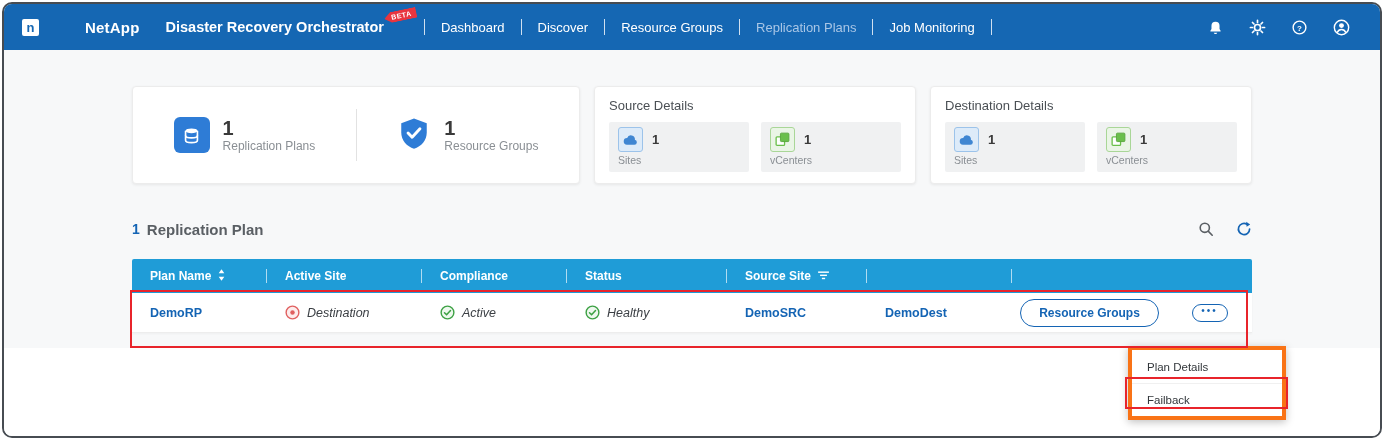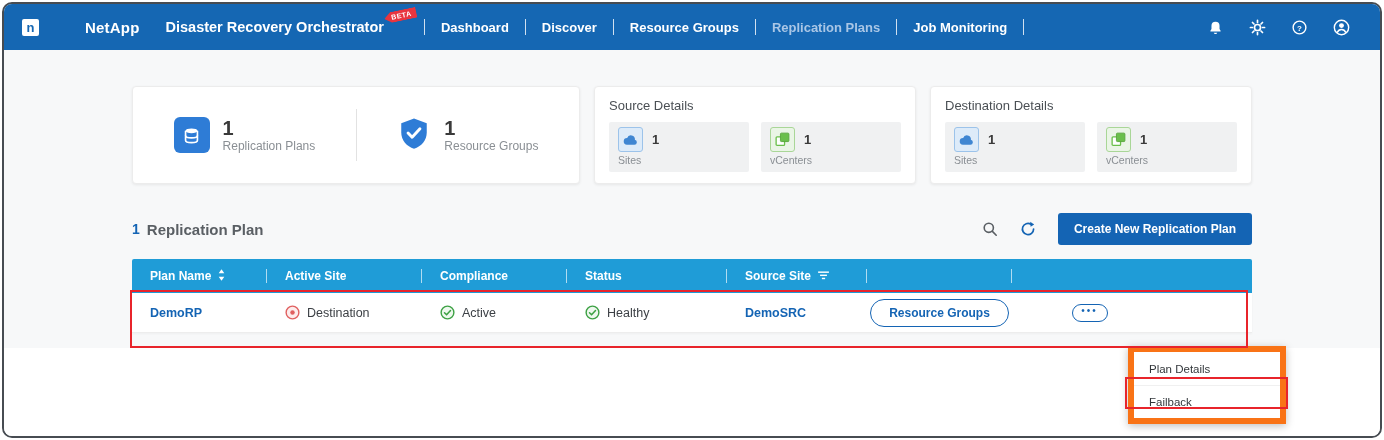--- a/index.html
+++ b/index.html
@@ -14,21 +14,21 @@
   .brand { display:flex; align-items:center; gap:7px; }
   .brand-mark { width:17px; height:17px; background:#fff; border-radius:2px; color:#1567b3;
     font-weight:bold; font-size:13px; line-height:17px; text-align:center; }
   .brand-name { font-weight:bold; font-size:15px; letter-spacing:.2px;margin-left:39px; }
   .app-title { margin-left:26px; font-size:14.5px; font-weight:600; position:relative; white-space:nowrap; }
   .beta { position:absolute; top:-9px; right:-33px; background:#e8353f; color:#fff; font-size:7px;
     font-weight:bold; padding:2px 5px 2px 7px; transform:rotate(-12deg); letter-spacing:.5px;
     clip-path:polygon(0 50%, 22% 0, 100% 0, 100% 100%, 22% 100%); }
   .nav { display:flex; align-items:center; margin-left:40px; }
   .nav-sep { width:1px; height:16px; background:rgba(255,255,255,.8); }
-  .nav-item { padding:0 16px; font-size:13px; color:#fff; cursor:pointer; white-space:nowrap;font-weight:bold; }
+  .nav-item { padding:0 16px; font-size:13px; color:#fff; cursor:pointer; white-space:nowrap; }
   .nav-item.active { color:#a9c6e6; }
   .top-icons { margin-left:auto; display:flex; align-items:center; gap:26px; }
   .top-ic { display:flex; align-items:center; cursor:pointer; }
 
   
   .main { position:relative; height:390px; z-index:1; }
   .bottom-strip { position:absolute; left:0; right:0; bottom:0; height:92px; background:#fff; z-index:0; }
   .content { position:relative; width:1120px; margin-left:128px; padding-top:36px; z-index:1; }
 
   .cards-row { display:flex; gap:14px; }
@@ -65,31 +65,31 @@
   .thead, .trow { display:grid; grid-template-columns:135px 155px 145px 160px 140px 145px 155px 85px; }
   .thead { background:#1f9cd7; height:34px; border-radius:2px 2px 0 0; }
   .th { display:flex; align-items:center; gap:7px; padding-left:18px; color:#fff; font-size:12px;
     font-weight:700; position:relative; }
   .th:not(:last-child)::after { content:''; position:absolute; right:0; top:10px; width:1px; height:14px;
     background:rgba(255,255,255,.65); }
   .trow { background:#fff; height:40px; border-bottom:1px solid #ededed; box-shadow:0 1px 2px rgba(0,0,0,.04); }
   .td { display:flex; align-items:center; padding-left:18px; font-size:12.5px; color:#3c4045; }
   .td.center { padding-left:0; justify-content:center; }
   .link { color:#1464b4; font-weight:bold; cursor:pointer; }
-  .status { display:flex; align-items:center; gap:7px; }
+  .status { display:flex; align-items:center; gap:7px;font-style:italic; }
   .pill-btn { border:1.5px solid #1464b4; color:#1464b4; background:#fff; border-radius:15px;
     padding:6px 18px; font-size:12px; font-weight:600; cursor:pointer; font-family:"Liberation Sans",sans-serif; }
   .dots-btn { border:1.5px solid #1464b4; border-radius:12px; width:36px; height:18px;
     display:flex; align-items:center; justify-content:center; cursor:pointer; background:#fff; }
   .dots-btn::before { content:'\2022\2022\2022'; color:#1464b4; font-size:10px; letter-spacing:2px;
     line-height:10px; margin-top:-3px; }
 
   
   .ctx-menu { position:absolute; left:1124px; top:342px; width:158px; background:#fff;
-    border:6px solid #f97316; box-shadow:0 2px 8px rgba(0,0,0,.25); z-index:5; }
+    border:4px solid #f97316; box-shadow:0 2px 8px rgba(0,0,0,.25); z-index:5; }
   .ctx-item { height:33px; display:flex; align-items:center; padding-left:15px; font-size:11.5px;
     color:#33373b; cursor:pointer; }
   .ctx-item + .ctx-item { border-top:1px solid #f0f0f0; }
 
   
   .ann { position:absolute; border:2.5px solid #e8242b; z-index:6; pointer-events:none; }
   .ann-row { left:126px; top:286px; width:1118px; height:58px; }
   .ann-failback { left:1121px; top:373px; width:163px; height:32px; }
 </style>
 </head>
@@ -252,21 +252,20 @@
                 <circle cx="6.8" cy="6.8" r="4.6" fill="none" stroke="#5a5f64" stroke-width="1.6"></circle>
                 <line x1="10.4" y1="10.4" x2="14.2" y2="14.2" stroke="#5a5f64" stroke-width="1.6" stroke-linecap="round"></line>
               </svg>
           </span>
           <span class="tool-ic">
             <svg viewBox="0 0 16 16" width="16" height="16">
                 <path d="M13.6 8A5.6 5.6 0 1 1 10.9 3.2" fill="none" stroke="#1464b4" stroke-width="1.7" stroke-linecap="round"></path>
                 <polygon points="10.2,0.8 14.2,3.4 10.6,5.8" fill="#1464b4"></polygon>
               </svg>
           </span>
-          <button class="create-btn">Create New Replication Plan</button>
         </div>
       </div>
 
       <div class="table">
         <div class="thead">
           <div class="th">
             <span>Plan Name</span>
             <span><svg viewBox="0 0 8 13" width="7" height="12">
                   <path d="M4 0l3.2 4.4H.8z" fill="#fff"></path>
                   <path d="M4 13L.8 8.6h6.4z" fill="#fff"></path>
@@ -320,20 +319,23 @@
               <svg viewBox="0 0 16 16" width="15" height="15">
                   <circle cx="8" cy="8" r="6.8" fill="#eef8ee" stroke="#3da144" stroke-width="1.5"></circle>
                   <path d="M4.8 8.3l2.2 2.2 4.2-4.7" stroke="#3da144" stroke-width="1.6" fill="none" stroke-linecap="round" stroke-linejoin="round"></path>
                 </svg>
               <span>Healthy</span>
             </span>
           </div>
           <div class="td">
               <span class="link">DemoSRC</span>
             </div>
+          <div class="td">
+              <span class="link">DemoDest</span>
+            </div>
           <div class="td center">
             <button class="pill-btn">Resource Groups</button>
           </div>
           <div class="td center">
             <span class="dots-btn"></span>
           </div>
         </div>
       </div>
     </div>
   </div>

